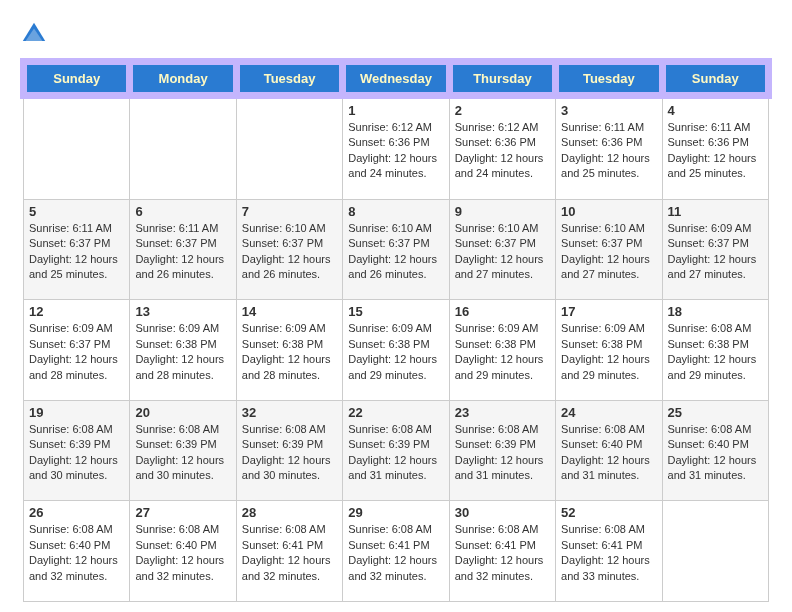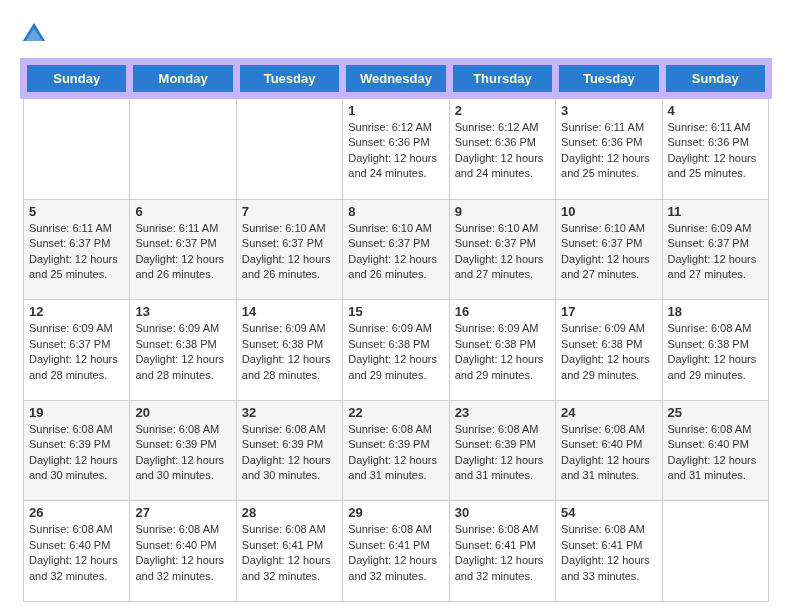--- a/index.html
+++ b/index.html
@@ -321,21 +321,21 @@
 Sunset: 6:41 PM
 Daylight: 12 hours and 32 minutes.</div>
           </td>
           <td>
             <span class="day-number">30</span>
             <div class="day-info" style="white-space: pre-line;">Sunrise: 6:08 AM
 Sunset: 6:41 PM
 Daylight: 12 hours and 32 minutes.</div>
           </td>
           <td>
-            <span class="day-number">54</span>
+            <span class="day-number">52</span>
             <div class="day-info" style="white-space: pre-line;">Sunrise: 6:08 AM
 Sunset: 6:41 PM
 Daylight: 12 hours and 33 minutes.</div>
           </td>
           <td class="empty-cell"></td>
         </tr>
       </tbody>
   </table>
 </div>
 

